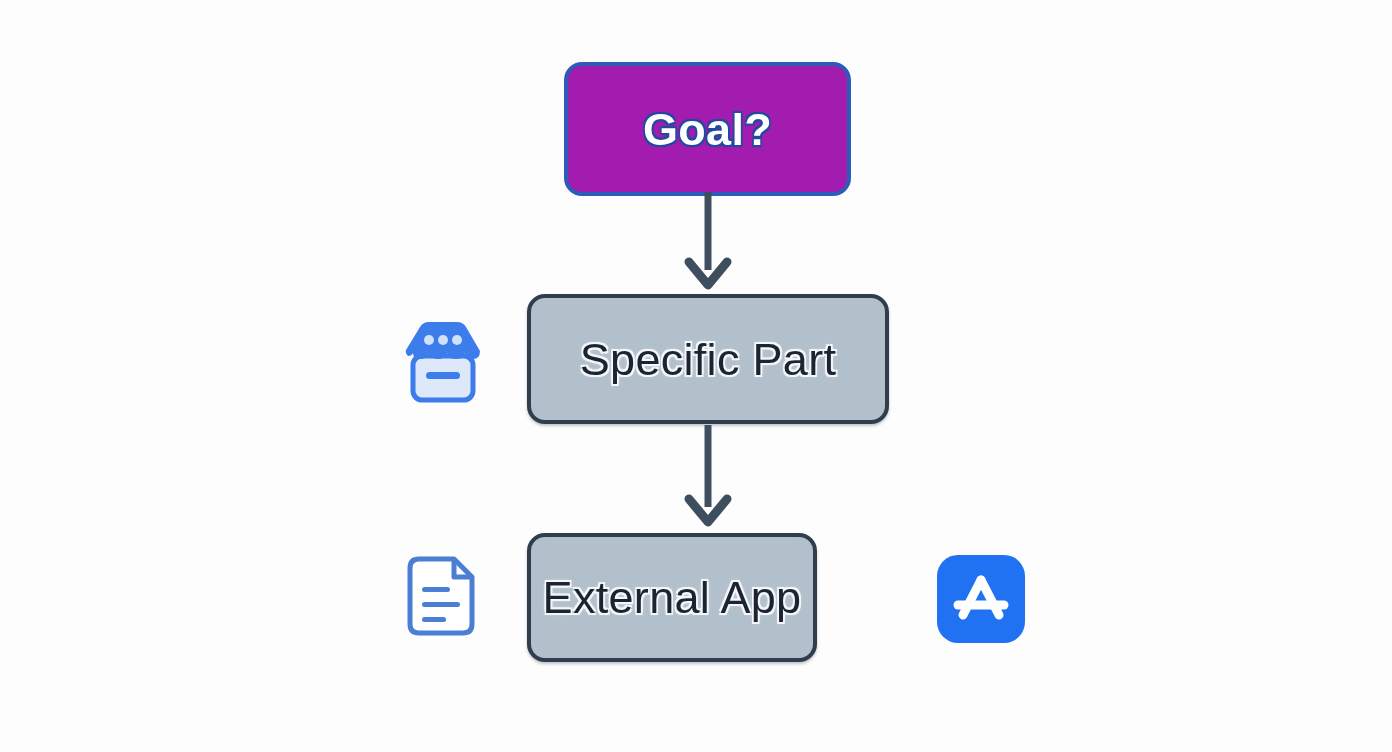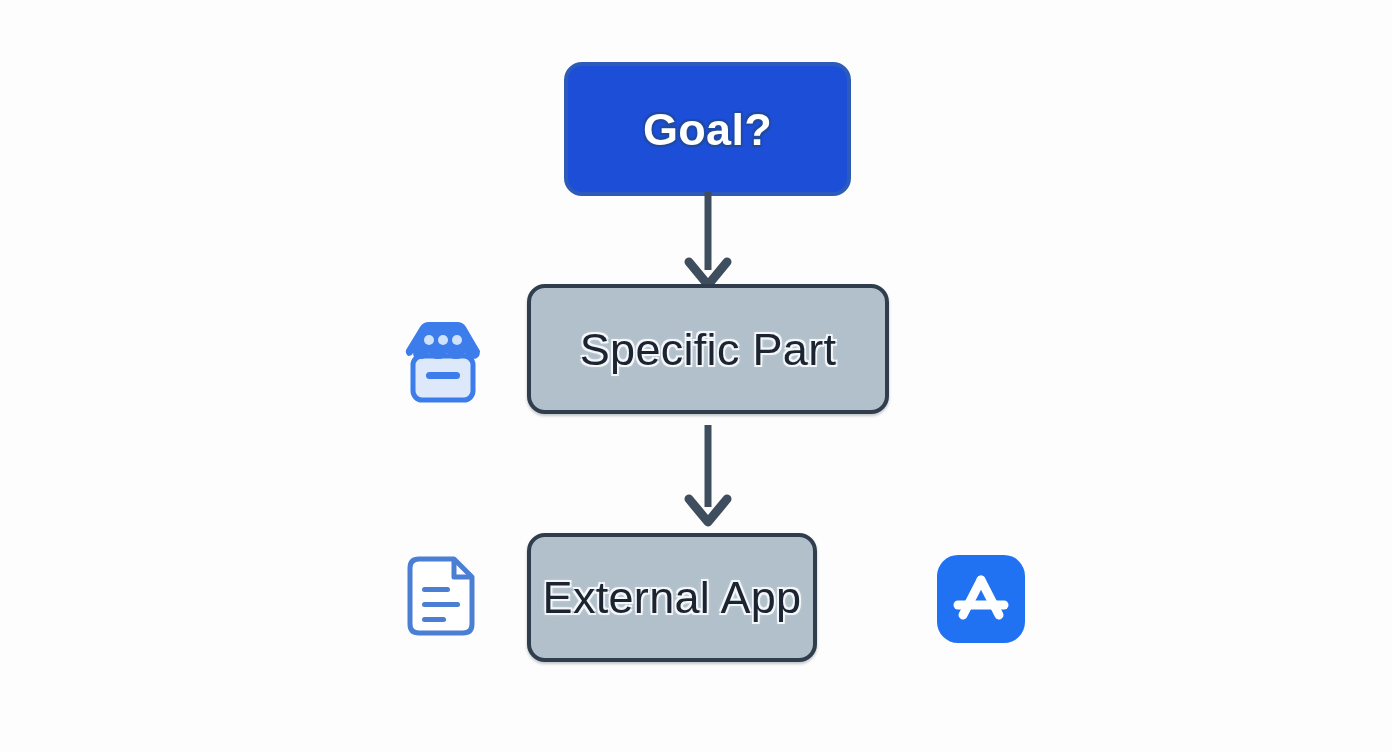--- a/index.html
+++ b/index.html
@@ -29,21 +29,21 @@
     justify-content: center;
     text-align: center;
     line-height: 1;
   }
 
   .node-goal {
     left: 564px;
     top: 62px;
     width: 287px;
     height: 134px;
-    background: #1d4ed8;
+    background: #a21caf;
     border: 4px solid #2d5bb9;
     border-radius: 18px;
   }
   .node-goal .node-label {
     font-size: 45px;
     font-weight: 700;
     color: #ffffff;
     letter-spacing: 0.3px;
     text-shadow:
       -1.6px -1.6px 0 #1f4a9e,
@@ -67,21 +67,21 @@
     text-shadow:
       -1.7px -1.7px 0 #f4f7fa,
        1.7px -1.7px 0 #f4f7fa,
       -1.7px  1.7px 0 #f4f7fa,
        1.7px  1.7px 0 #f4f7fa,
        0 0 4px rgba(255,255,255,0.9);
   }
 
   .node-specific {
     left: 527px;
-    top: 284px;
+    top: 294px;
     width: 362px;
     height: 130px;
   }
 
   .node-external {
     left: 527px;
     top: 533px;
     width: 290px;
     height: 129px;
   }

